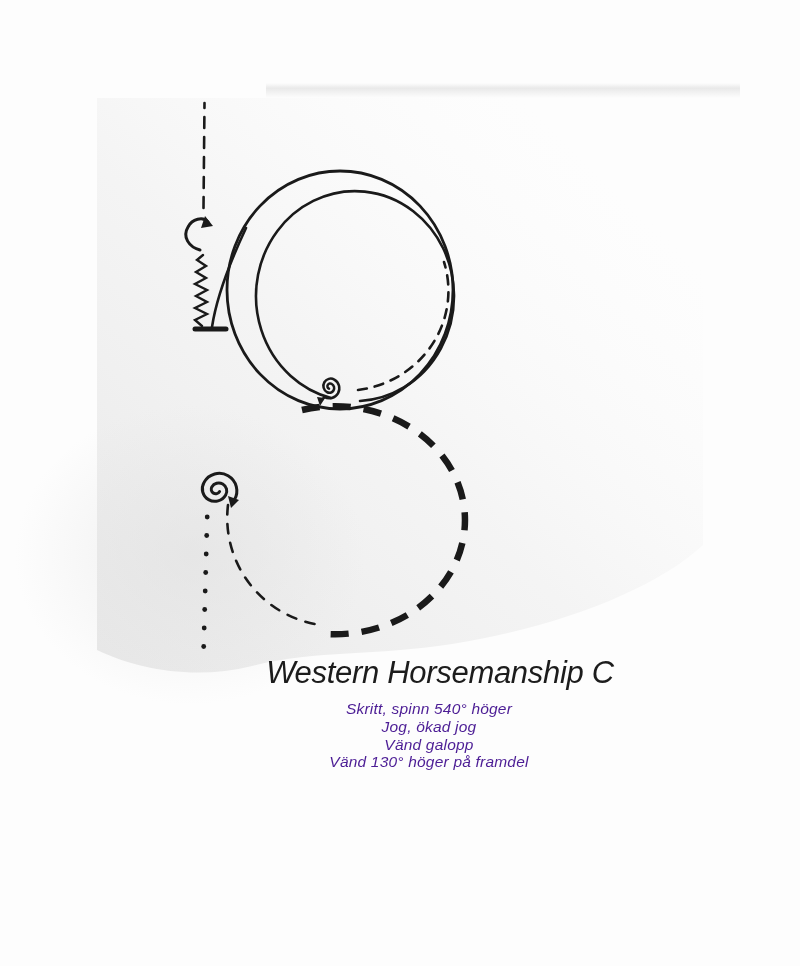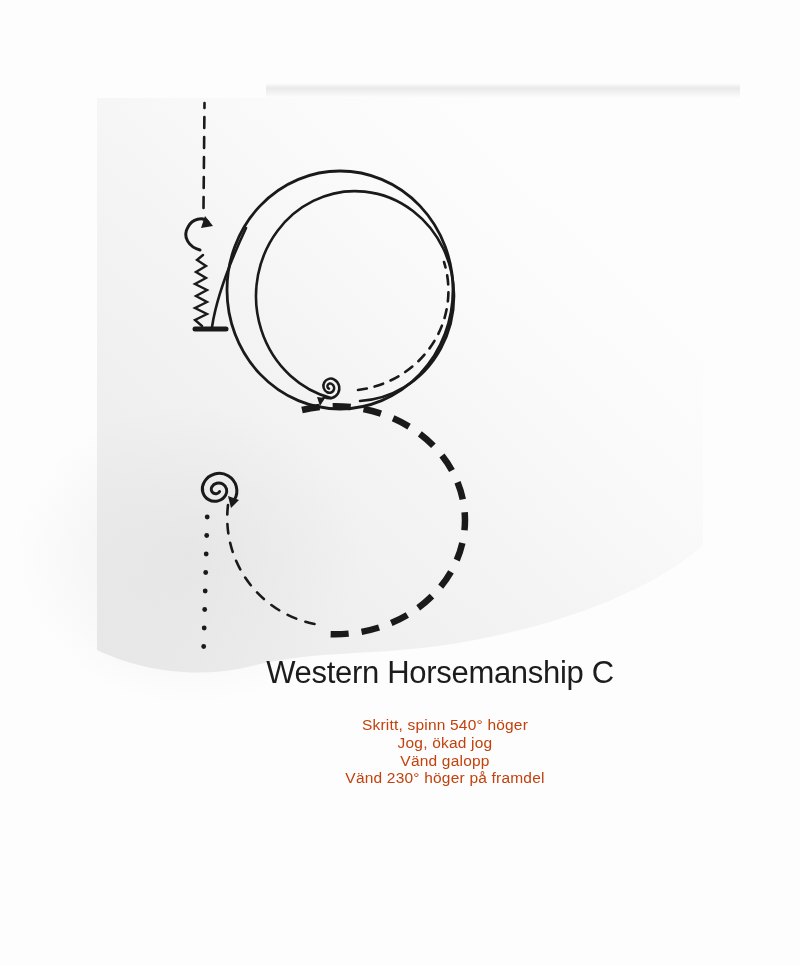--- a/index.html
+++ b/index.html
@@ -1,34 +1,34 @@
 <!DOCTYPE html>
 <html><head>
 <meta charset="utf-8">
 <style>
   html,body{margin:0;padding:0;}
   body{
     width:800px;height:966px;overflow:hidden;
     background:#fdfdfd;
     font-family:"Liberation Sans", sans-serif;
   }
-  .stage{position:relative;width:800px;height:966px;}
+  .stage{position:relative;width:800px;height:966px;font-style:italic;}
   .pattern-svg{position:absolute;left:0;top:0;}
   .page-title{
     position:absolute;left:140px;top:654px;width:600px;
     text-align:center;
     font-size:31px;line-height:38px;font-weight:400;
     letter-spacing:-0.3px;color:#1c1c1c;
   }
   .instructions{
     position:absolute;left:129px;top:700px;width:600px;
-    margin:16px;padding:0;list-style:none;
+    margin:0;padding:0;list-style:none;
     text-align:center;
     font-size:15.5px;line-height:17.8px;font-weight:400;
-    letter-spacing:0.2px;color:#c2410c;
+    letter-spacing:0.2px;color:#4c1d95;
   }
 </style>
 </head>
 <body>
 
 <div class="stage">
 
   <svg class="pattern-svg" width="800" height="966" viewBox="0 0 800 966">
     <defs>
       <linearGradient id="bandGrad" x1="0" y1="0" x2="0" y2="1">
@@ -105,16 +105,16 @@
       <circle cx="203.7" cy="646.5" r="2.4"></circle>
     </g>
   </svg>
 
   <div class="page-title">Western Horsemanship C</div>
 
   <ol class="instructions">
     <li>Skritt, spinn 540° höger</li>
     <li>Jog, ökad jog</li>
     <li>Vänd galopp</li>
-    <li>Vänd 230° höger på framdel</li>
+    <li>Vänd 130° höger på framdel</li>
   </ol>
 
 </div>
 
 </body></html>

